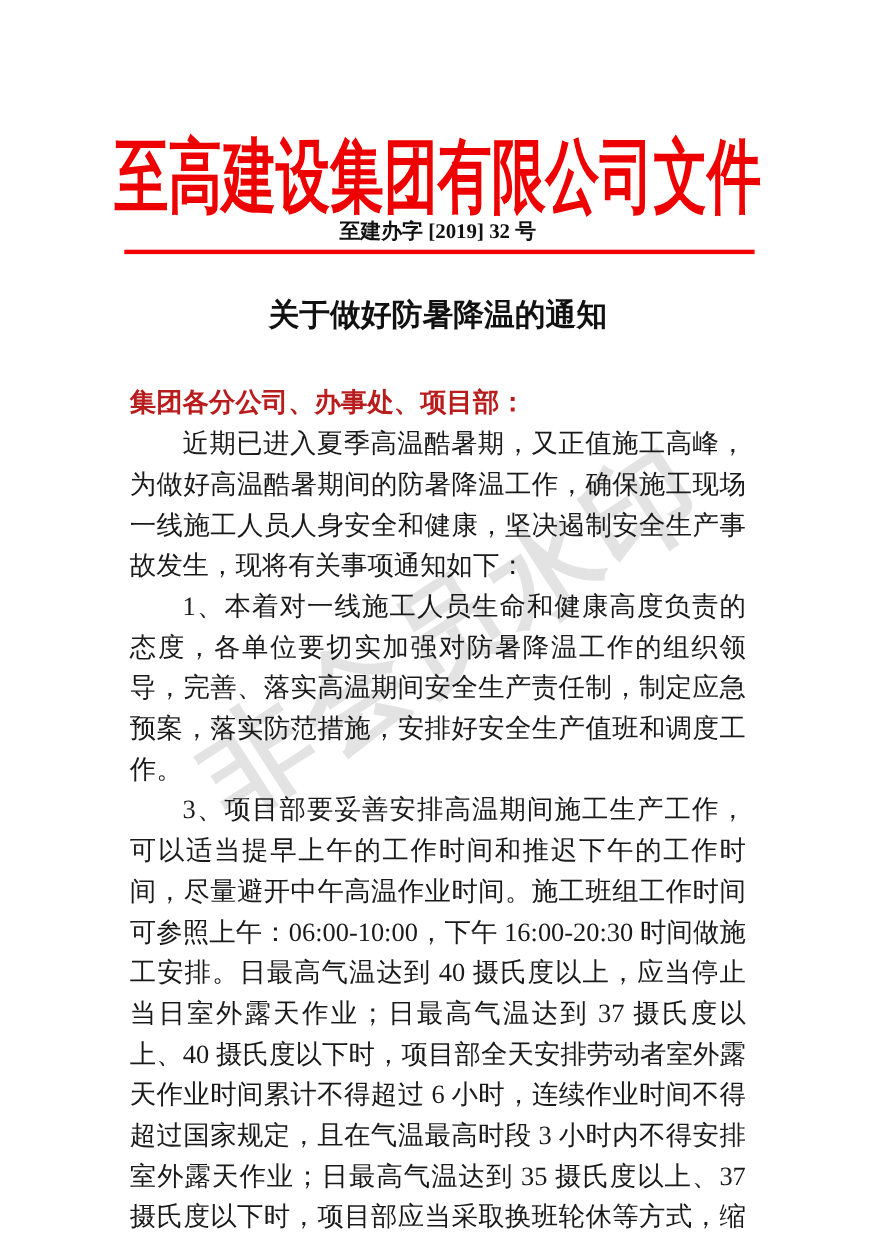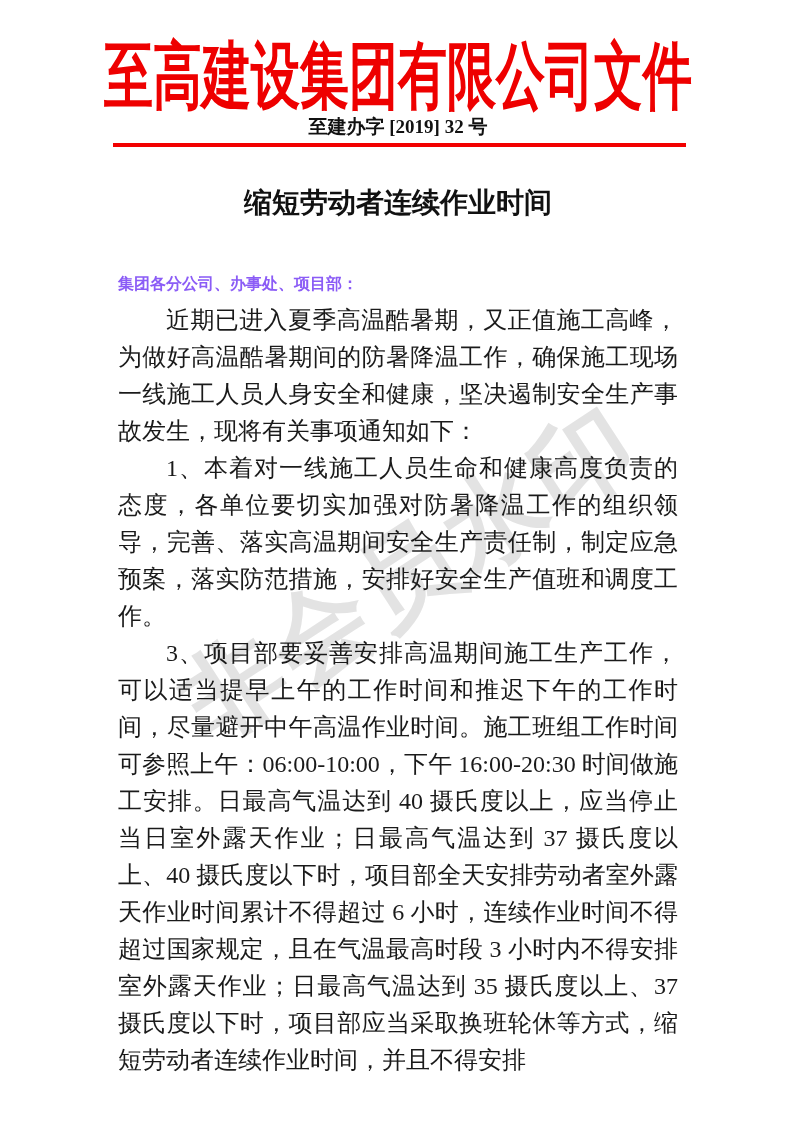--- a/index.html
+++ b/index.html
@@ -23,21 +23,21 @@
     white-space: nowrap;
     z-index: 0;
     user-select: none;
   }
   .page {
     position: relative;
     z-index: 1;
     padding: 0 115px 0 118px;
   }
   .header-title {
-    margin-top: 36px;
+    margin-top: 120px;
     height: 80px;
     display: flex;
     align-items: center;
     justify-content: center;
     text-align: center;
   }
   .header-title span {
     font-size: 49px;
     font-weight: bold;
     color: #ee0000;
@@ -60,24 +60,24 @@
   .doc-title {
     margin-top: 37px;
     text-align: center;
     font-size: 28px;
     line-height: 38px;
     font-weight: bold;
     color: #111111;
   }
   .addressee {
     margin-top: 43px;
-    font-size: 16px;
+    font-size: 24px;
     line-height: 37px;
     font-weight: bold;
-    color: #8b5cf6;
+    color: #b91c1c;
   }
   .paragraphs p {
     margin: 0;
     text-indent: 2em;
     font-size: 24px;
     line-height: 37px;
     text-align: justify;
     color: #1a1a1a;
   }
 </style>
@@ -89,21 +89,21 @@
 <div class="page">
 
   <div class="header-title">
     <span>至高建设集团有限公司文件</span>
   </div>
 
   <div class="doc-number">至建办字 [2019] 32 号</div>
 
   <div class="red-divider"></div>
 
-  <div class="doc-title">缩短劳动者连续作业时间</div>
+  <div class="doc-title">关于做好防暑降温的通知</div>
 
   <div class="addressee">集团各分公司、办事处、项目部：</div>
 
   <div class="paragraphs">
       <p>近期已进入夏季高温酷暑期，又正值施工高峰，为做好高温酷暑期间的防暑降温工作，确保施工现场一线施工人员人身安全和健康，坚决遏制安全生产事故发生，现将有关事项通知如下：</p>
       <p>1、本着对一线施工人员生命和健康高度负责的态度，各单位要切实加强对防暑降温工作的组织领导，完善、落实高温期间安全生产责任制，制定应急预案，落实防范措施，安排好安全生产值班和调度工作。</p>
       <p>3、项目部要妥善安排高温期间施工生产工作，可以适当提早上午的工作时间和推迟下午的工作时间，尽量避开中午高温作业时间。施工班组工作时间可参照上午：06:00-10:00，下午 16:00-20:30 时间做施工安排。日最高气温达到 40 摄氏度以上，应当停止当日室外露天作业；日最高气温达到 37 摄氏度以上、40 摄氏度以下时，项目部全天安排劳动者室外露天作业时间累计不得超过 6 小时，连续作业时间不得超过国家规定，且在气温最高时段 3 小时内不得安排室外露天作业；日最高气温达到 35 摄氏度以上、37 摄氏度以下时，项目部应当采取换班轮休等方式，缩短劳动者连续作业时间，并且不得安排</p>
     </div>
 
 </div>

